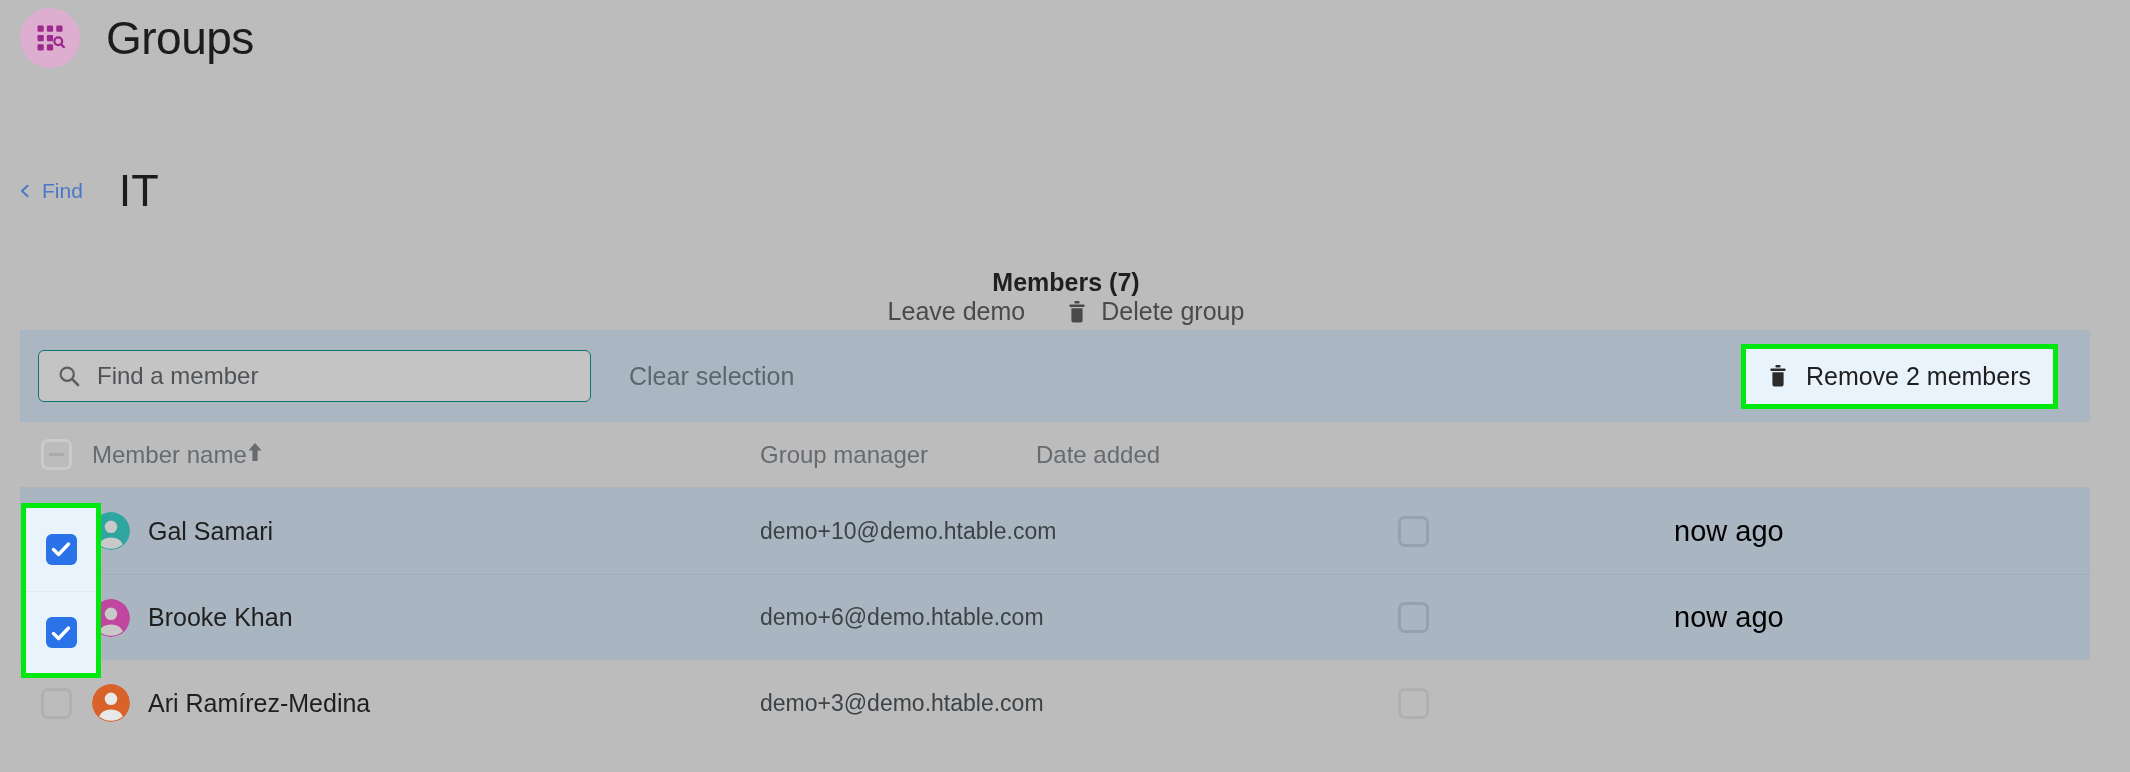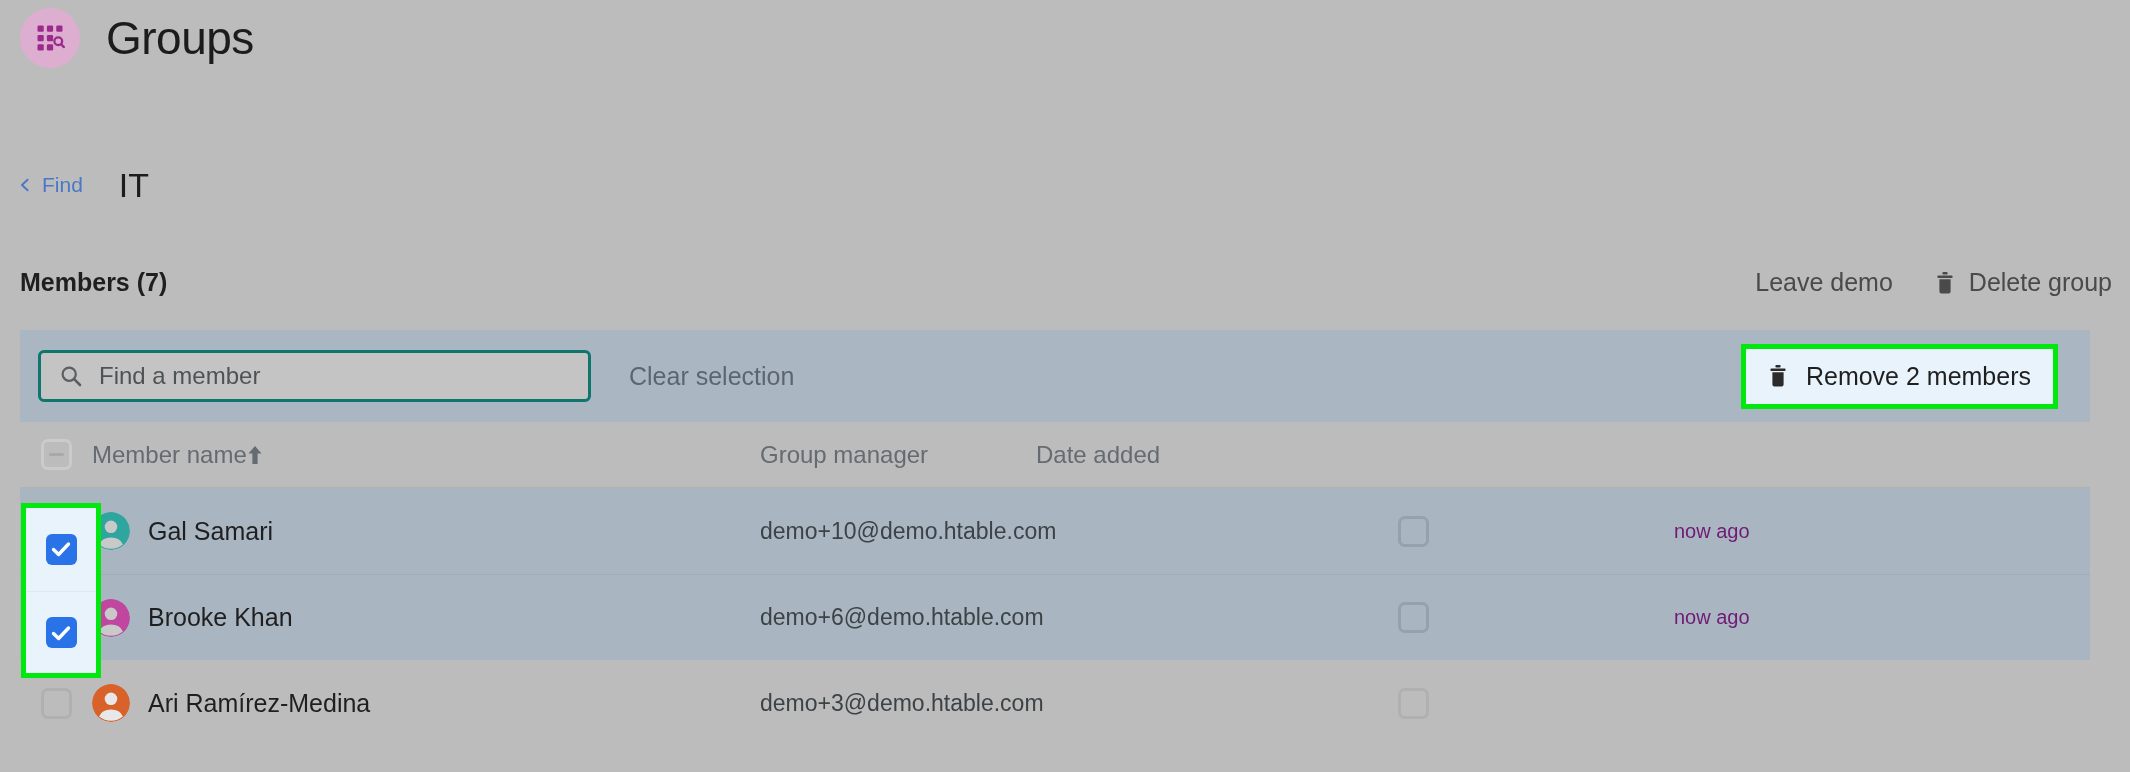--- a/index.html
+++ b/index.html
@@ -58,36 +58,37 @@
     color: #4a78c8;
     font-size: 21px;
     cursor: pointer;
   }
   .back-chevron {
     display: block;
     width: 14px;
     height: 14px;
   }
   .group-name {
-    font-size: 34px;
+    font-size: 45px;
     font-weight: 400;
     color: #1c1c1c;
     margin-left: 36px;
     line-height: 1;
   }
 
   
   .members-bar {
     position: absolute;
     left: 20px;
     right: 18px;
     top: 268px;
     display: flex;
     align-items: center;
     justify-content: space-between;
+    flex-direction: column;
   }
   .members-count {
     font-size: 25px;
     font-weight: 600;
     color: #1f1f1f;
   }
   .members-actions {
     display: flex;
     align-items: center;
     gap: 42px;
@@ -111,21 +112,21 @@
     background: #aab7c2;
     display: flex;
     align-items: center;
     padding: 0 18px;
     box-sizing: border-box;
   }
   .search-box {
     width: 553px;
     height: 52px;
     background: #c4c4c4;
-    border: 3px solid #0f766e;
+    border: 1px solid #0f766e;
     border-radius: 6px;
     display: flex;
     align-items: center;
     gap: 16px;
     padding: 0 18px;
     box-sizing: border-box;
   }
   .search-placeholder {
     font-size: 24px;
     color: #4f5356;
@@ -197,32 +198,31 @@
     font-size: 23px;
     color: #3d4246;
   }
   .c-manager {
     flex: 0 0 270px;
     display: flex;
     align-items: center;
   }
   .c-date {
     flex: 1;
-    font-size: 20px;
-    color: #701a75;
+    font-size: 29px;
+    color: #000000;
     padding-left: 6px;
   }
   .th {
     font-size: 24px;
     color: #656b70;
     font-weight: 400;
   }
   .th-name {
     display: flex;
-    align-items: center;
   }
 
   
   .cb {
     width: 31px;
     height: 31px;
     border-radius: 7px;
     box-sizing: border-box;
     display: flex;
     align-items: center;

